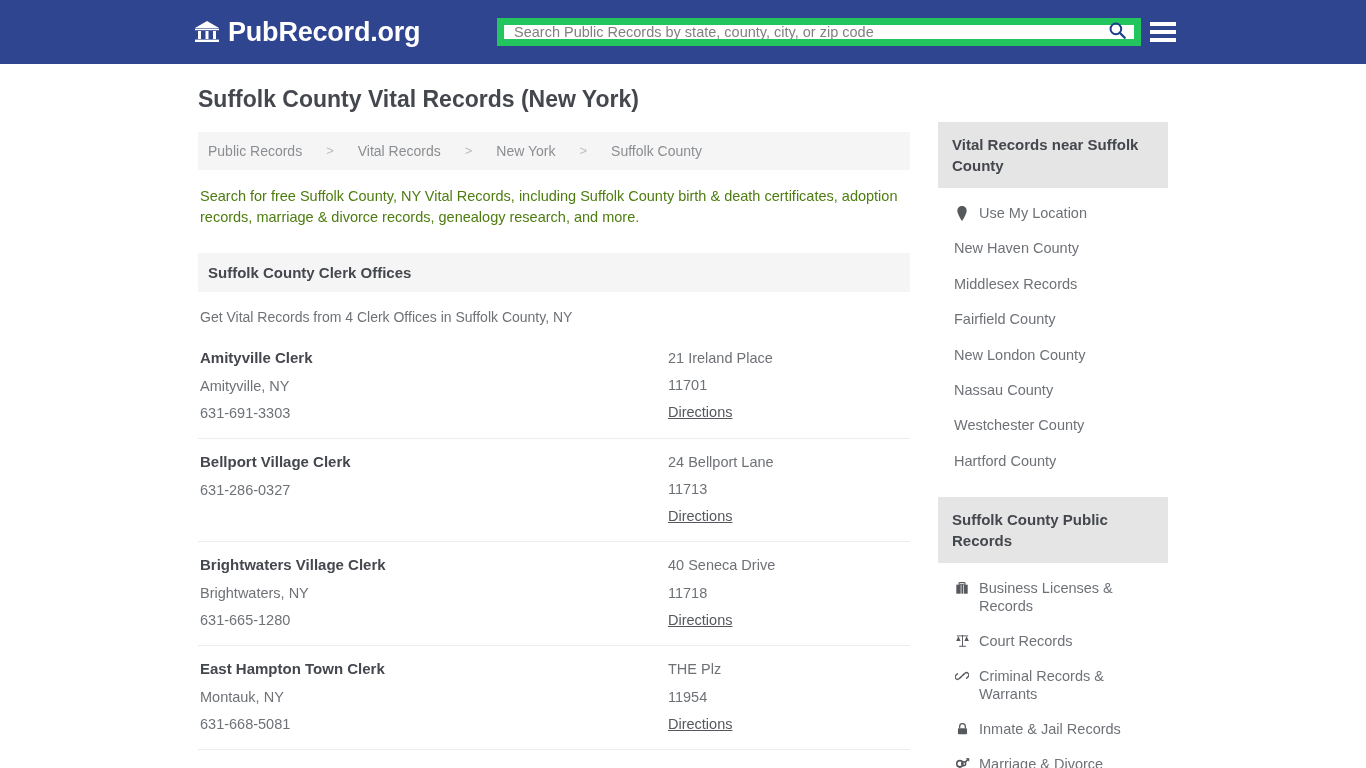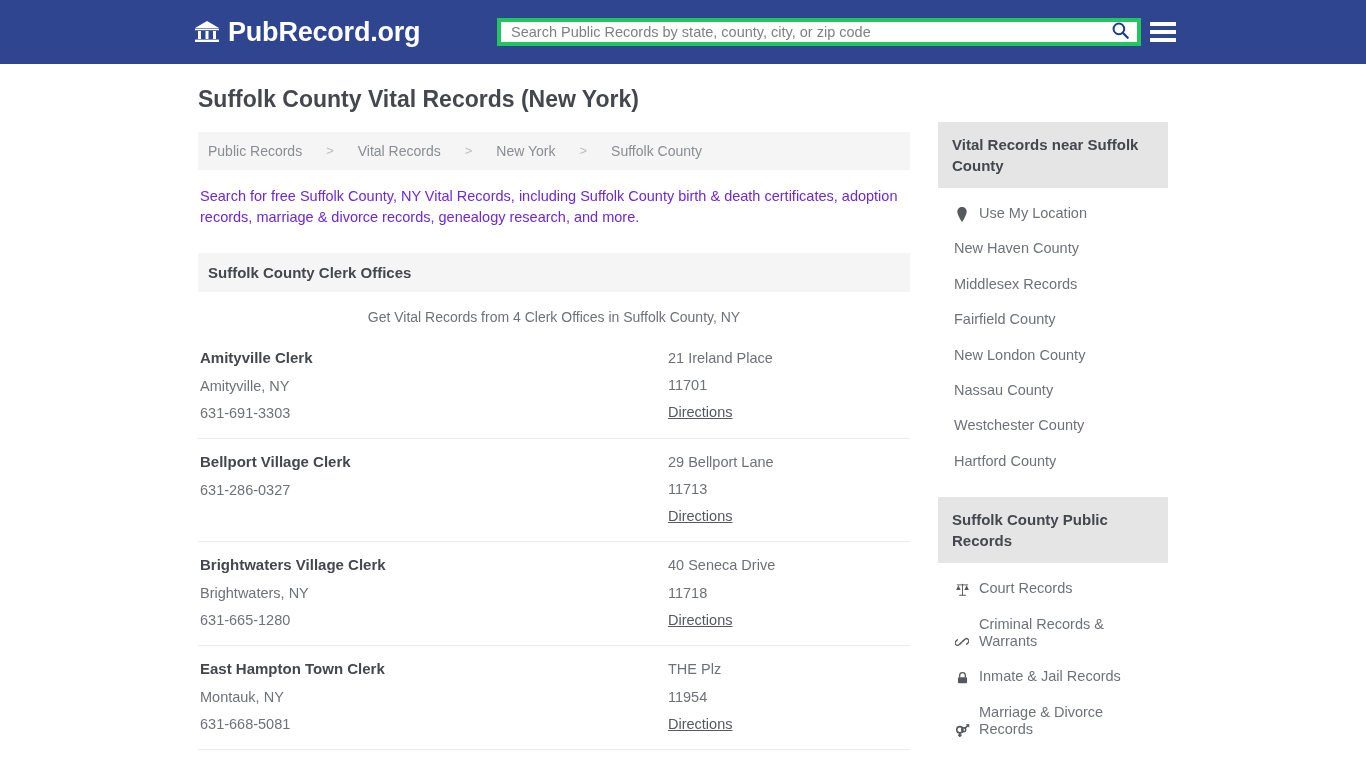--- a/index.html
+++ b/index.html
@@ -41,21 +41,21 @@
     line-height: 1;
     white-space: nowrap;
   }
   .search-wrap {
     position: absolute;
     left: 497px;
     top: 18px;
     width: 644px;
     height: 28px;
     background: #ffffff;
-    border: 4px solid #22c55e;
+    border: 7px solid #22c55e;
     display: flex;
     align-items: center;
     gap: 37px;
   }
   .search-input {
     flex: 1 1 auto;
     height: 100%;
     border: 0;
     outline: 0;
     background: transparent;
@@ -131,37 +131,36 @@
   }
   .breadcrumb .sep {
     color: #b9bcc0;
     margin: 0 8px;
     font-size: 13px;
   }
 
   .intro {
     font-size: 14.5px;
     line-height: 1.5;
-    color: #6d28d9;
+    color: #4d7c0f;
     margin: 16px 2px 24px 2px;
   }
 
   
   .section-head {
     background: #f5f5f5;
     padding: 11px 10px;
     font-size: 15px;
     font-weight: bold;
     color: #44474d;
   }
   .section-sub {
     font-size: 14px;
     color: #6e7277;
     padding: 17px 2px 10px 2px;
-    text-align: center;
   }
 
   
   .office-list { margin: 0; }
   .office-row {
     display: flex;
     padding: 14px 2px 16px 2px;
     border-bottom: 1px solid #ececec;
   }
   .office-row:last-child { border-bottom: 1px solid #ececec; }
@@ -194,21 +193,21 @@
     background: #e5e5e5;
     padding: 12px 14px;
     font-size: 15px;
     font-weight: bold;
     color: #44474d;
     line-height: 1.4;
   }
   .side-list { padding: 8px 0 10px 0; }
   .side-item {
     display: flex;
-    align-items: flex-end;
+    align-items: flex-start;
     gap: 9px;
     padding: 9px 14px 9px 16px;
     font-size: 14.5px;
     color: #6e7277;
     cursor: pointer;
     line-height: 1.2;
   }
   .side-ico {
     width: 16px;
     height: 16px;
@@ -294,21 +293,21 @@
               <div class="office-line"><a class="directions-link" href="#">Directions</a></div>
             </div>
           </div>
 
           <div class="office-row">
             <div class="office-left">
               <div class="office-name">Bellport Village Clerk</div>
               <div class="office-line">631-286-0327</div>
             </div>
             <div class="office-right">
-              <div class="office-line">29 Bellport Lane</div>
+              <div class="office-line">24 Bellport Lane</div>
               <div class="office-line">11713</div>
               <div class="office-line"><a class="directions-link" href="#">Directions</a></div>
             </div>
           </div>
 
           <div class="office-row">
             <div class="office-left">
               <div class="office-name">Brightwaters Village Clerk</div>
               <div class="office-line">Brightwaters, NY</div>
               <div class="office-line">631-665-1280</div>
@@ -375,20 +374,31 @@
             <span>Hartford County</span>
           </div>
 
         </div>
       </div>
 
       <div class="side-box">
         <div class="side-head">Suffolk County Public Records</div>
         <div class="side-list">
 
+          <div class="side-item">
+            <span class="side-ico">
+              <svg viewBox="0 0 16 16" width="14" height="14" aria-hidden="true">
+                <path d="M5.6 1.6h4.8c.6 0 1.1.5 1.1 1.1v1.1H4.5V2.7c0-.6.5-1.1 1.1-1.1z" fill="none" stroke="#55585d" stroke-width="1.2"></path>
+                <rect x="1.5" y="4.2" width="5" height="10.3" fill="#55585d"></rect>
+                <rect x="7.3" y="4.2" width="2.2" height="10.3" fill="#55585d"></rect>
+                <rect x="10.3" y="4.2" width="4.2" height="10.3" fill="#55585d"></rect>
+              </svg>
+            </span>
+            <span>Business Licenses &amp; Records</span>
+          </div>
 
           <div class="side-item">
             <span class="side-ico">
               <svg viewBox="0 0 16 16" width="15" height="15" aria-hidden="true">
                 <rect x="7.5" y="2" width="1" height="12" fill="#55585d"></rect>
                 <rect x="2" y="2.6" width="12" height="1" fill="#55585d"></rect>
                 <rect x="4.5" y="13.6" width="7" height="1.1" fill="#55585d"></rect>
                 <path d="M3.6 3.4 L1.2 8.4 H6 Z" fill="#55585d"></path>
                 <path d="M12.4 3.4 L10 8.4 H14.8 Z" fill="#55585d"></path>
               </svg>

